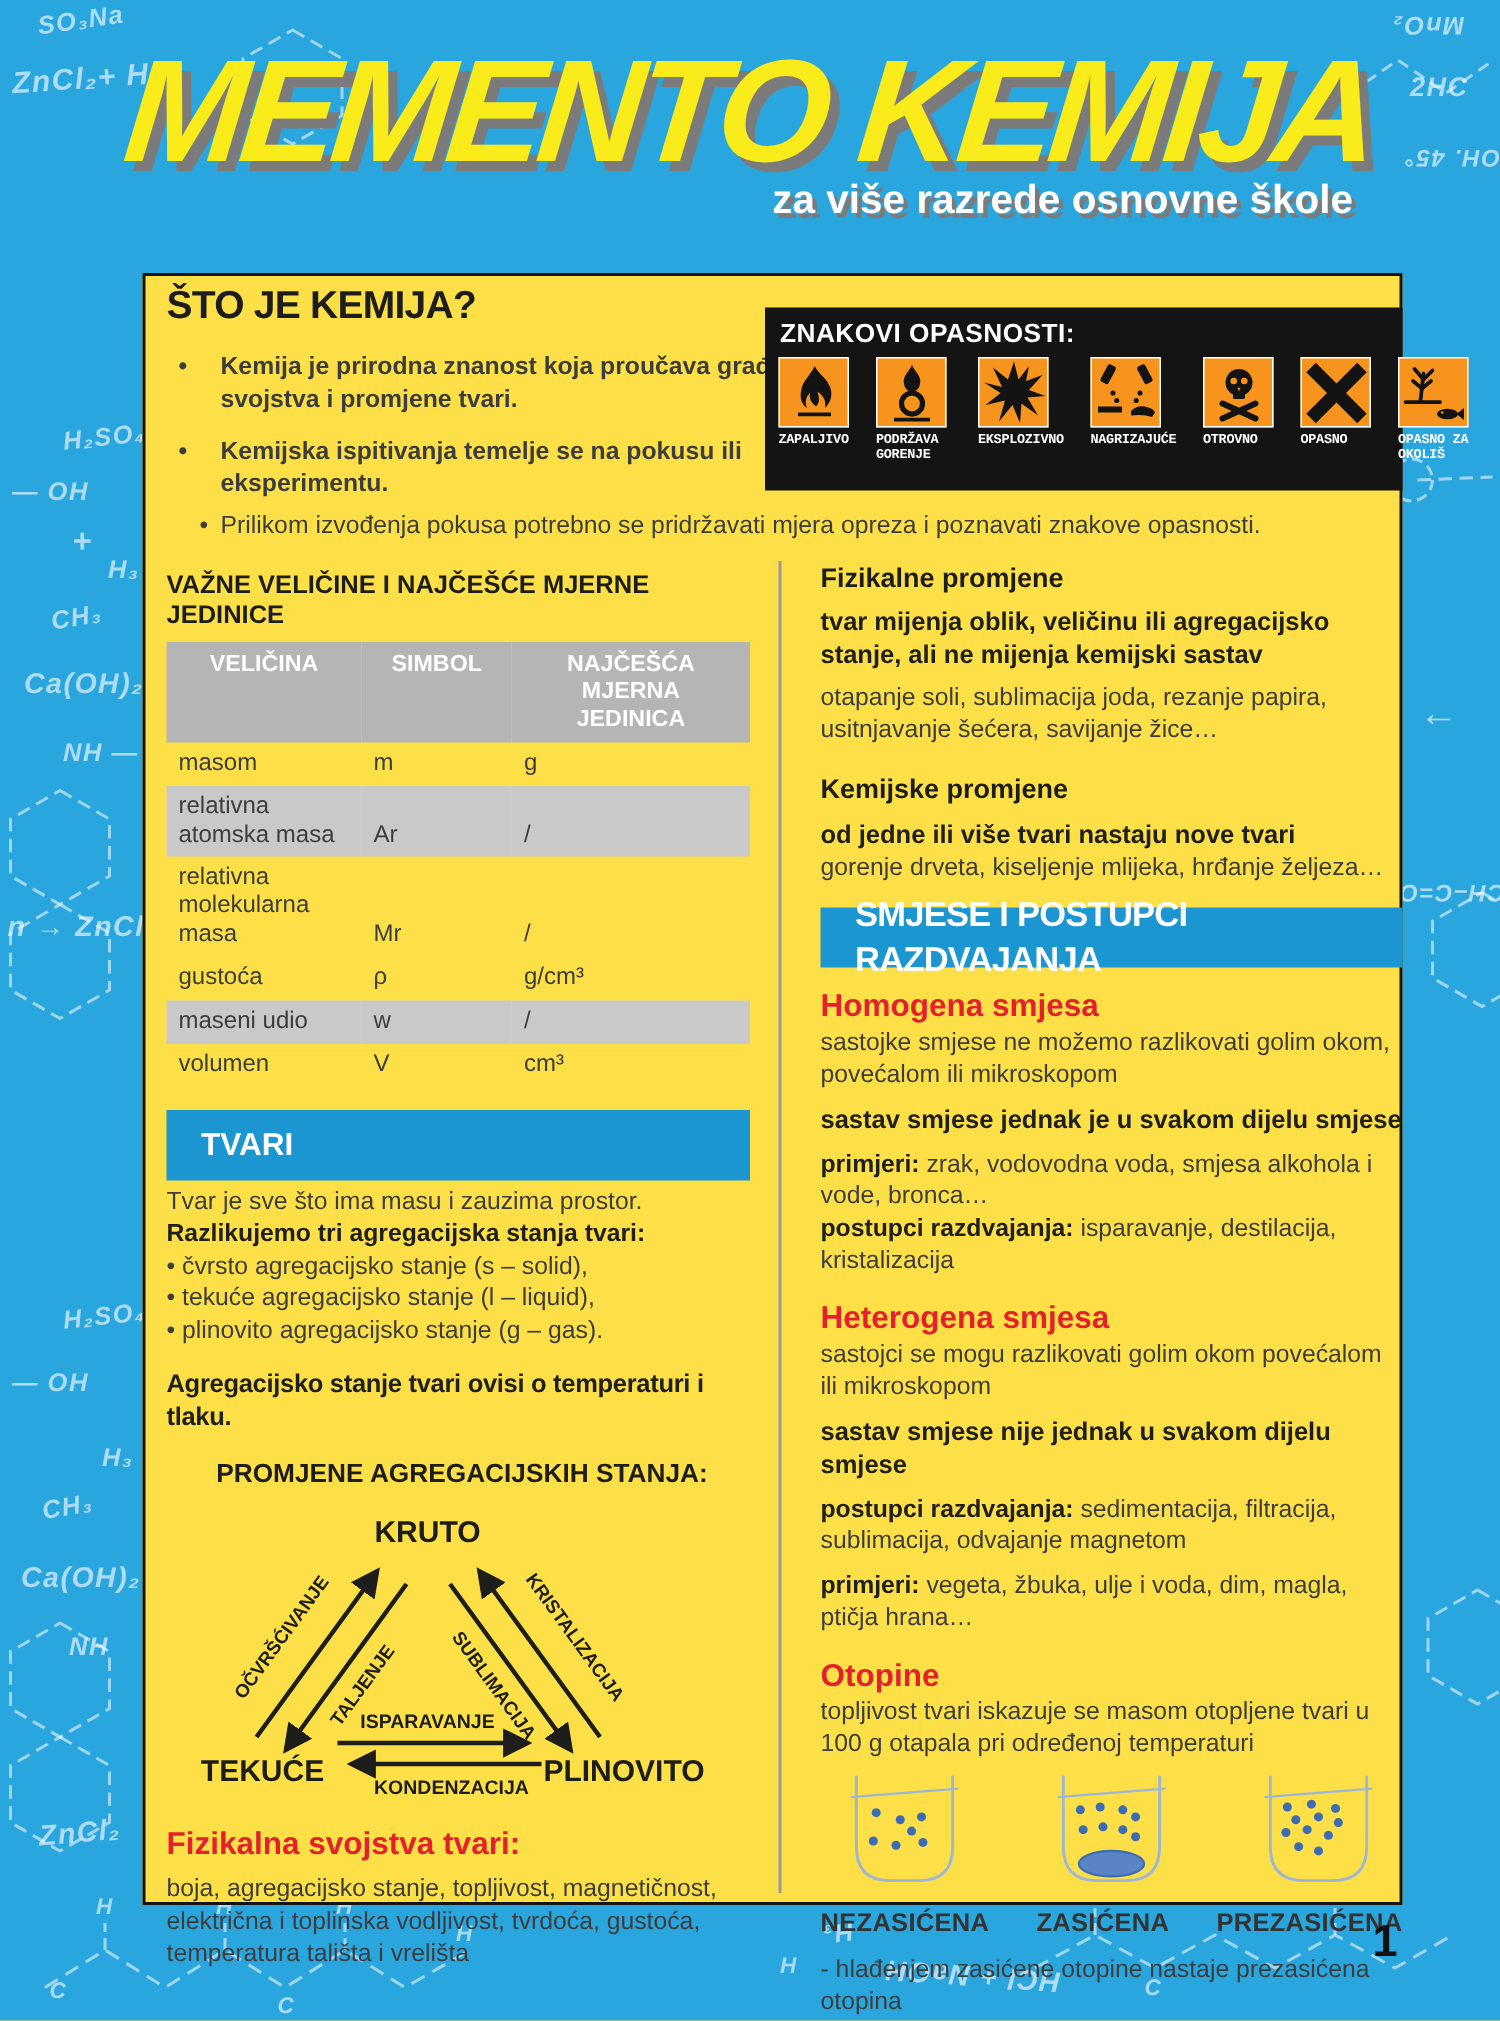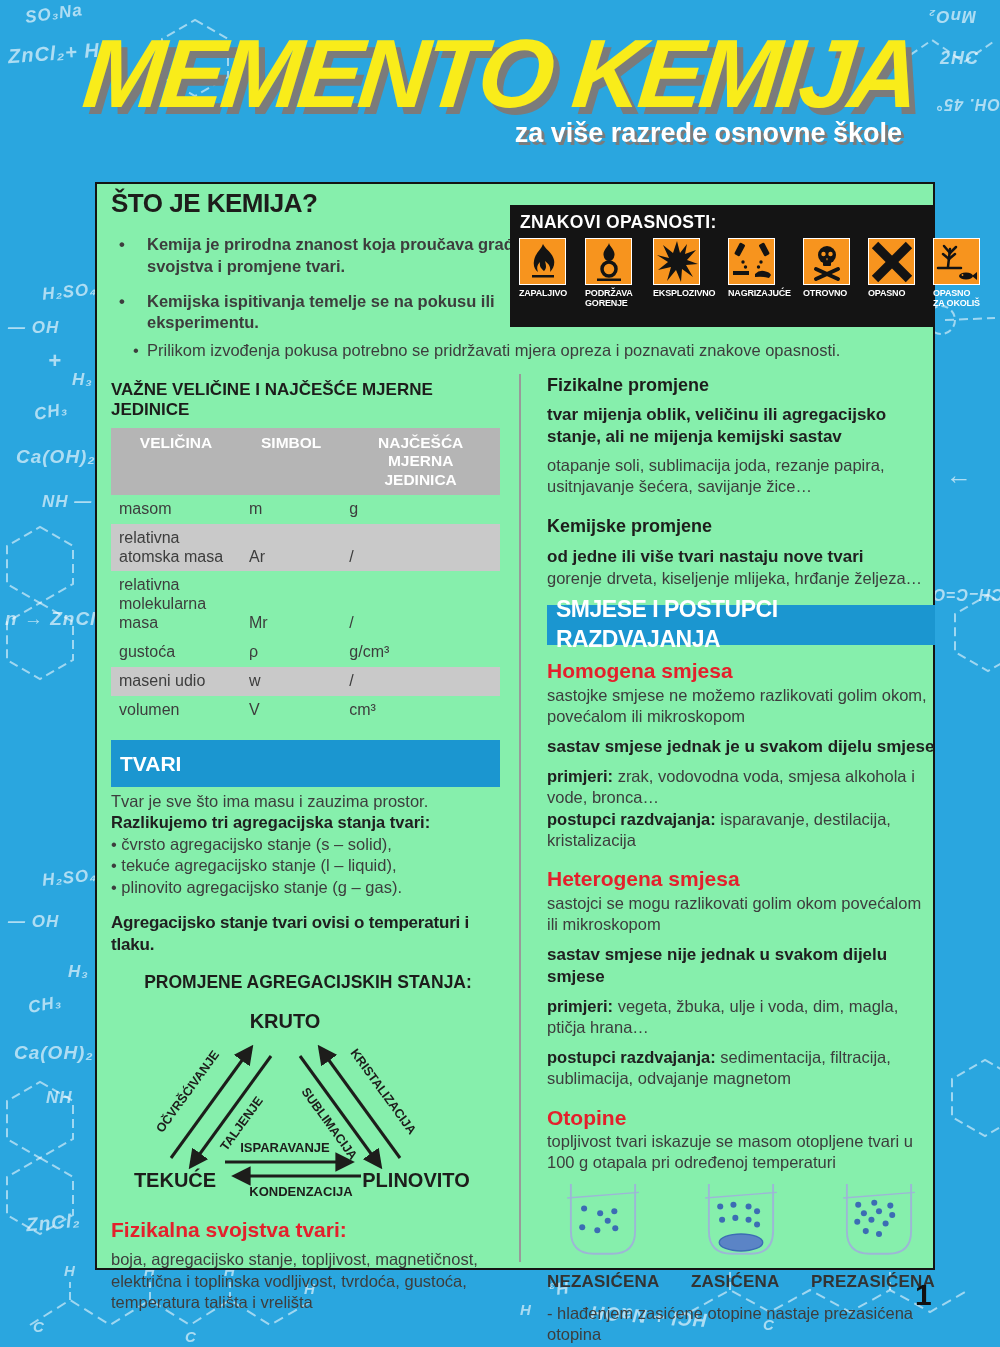--- a/index.html
+++ b/index.html
@@ -22,21 +22,21 @@
     color:#f9ec1a;text-shadow:7px 7px 0 #7b7b7b;
     transform:skewX(-6deg);white-space:nowrap;
   }
   .sub-title{
     position:absolute;right:98px;top:118px;
     font-size:27px;font-weight:bold;color:#ffffff;text-shadow:3px 3px 0 #7b7b7b;
   }
   
   .card{
     position:absolute;left:95px;top:182px;width:840px;height:1088px;
-    background:#86efac;border:2px solid #141414;box-sizing:border-box;
+    background:#fde047;border:2px solid #141414;box-sizing:border-box;
   }
   .card *{box-sizing:border-box;}
   h1.what{position:absolute;left:14px;top:4px;margin:0;font-size:26px;color:#1d1d1b;letter-spacing:-.5px;}
   ul.intro-bullets{position:absolute;left:14px;top:50px;width:420px;margin:0;padding:0;list-style:none;}
   ul.intro-bullets li{
     position:relative;padding-left:36px;margin-bottom:13px;
     font-size:16.5px;line-height:1.32;color:#3d3d3d;font-weight:bold;
   }
   ul.intro-bullets li:before{content:"•";position:absolute;left:8px;color:#3d3d3d;}
   .bullet-wide{
@@ -51,21 +51,21 @@
   table.qt th{
     background:#b5b5b5;color:#ffffff;text-align:center;font-size:15.5px;
     padding:6px 20px;line-height:1.18;vertical-align:top;
   }
   table.qt td{font-size:16px;color:#3d3d3d;padding:5px 8px;line-height:1.18;vertical-align:bottom;}
   table.qt tr.gray td{background:#c9c9c9;}
   table.qt col.c1{width:130px;}  table.qt col.c2{width:92px;}
   
   .banner{
     background:#1b96d0;color:#ffffff;font-weight:bold;
-    display:flex;align-items:center;padding-left:9px;
+    display:flex;align-items:center;padding-left:23px;
   }
   .banner.tvari{position:absolute;left:14px;top:556px;width:389px;height:47px;font-size:21px;}
   .banner.smjese{width:388px;height:40px;font-size:23px;margin:16px 0 0 0;letter-spacing:-.5px;}
   
   .subst{position:absolute;left:14px;top:598px;width:394px;color:#3d3d3d;font-size:16.5px;line-height:1.3;}
   .subst p{margin:0;}
   .subst .lead{margin-top:9px;}
   .subst .boldln{font-weight:bold;color:#202020;}
   .subst ul{margin:0;padding:0;list-style:none;}
   .subst .depends{margin-top:14px;font-size:17px;font-weight:bold;color:#202020;letter-spacing:-.2px;}
@@ -73,21 +73,21 @@
   .diagram-svg{display:block;margin:2px auto 0 auto;}
   .red-h{font-size:21px;font-weight:bold;color:#e4202c;margin:0;}
   .props-h{margin-top:10px !important;}
   .props-t{margin-top:6px !important;}
   
   .hazard{
     position:absolute;left:413px;top:21px;width:425px;height:122px;
     background:#141414;padding:5px 9px;
   }
   .hazard .hz-title{color:#ffffff;font-size:17.5px;font-weight:bold;margin:2px 0 5px 1px;letter-spacing:.3px;}
-  .hz-row{display:flex;gap:18px;}
+  .hz-row{display:flex;gap:18px;font-family:Liberation Mono, monospace;}
   .hz-item{width:57px;}
   .hz-sq{
     width:47px;height:47px;background:#f7941e;border:1px solid #ffffff;
     display:flex;align-items:center;justify-content:center;
   }
   .hz-label{
     color:#ffffff;font-size:9px;font-weight:bold;margin-top:3px;line-height:1.15;
     white-space:nowrap;letter-spacing:-.2px;
   }
   .hz-label.wrap{white-space:normal;width:50px;}
@@ -390,22 +390,22 @@
 
     <p class="red-h gap12">Homogena smjesa</p>
     <p>sastojke smjese ne možemo razlikovati golim okom, povećalom ili mikroskopom</p>
     <p class="bold-p gap8">sastav smjese jednak je u svakom dijelu smjese</p>
     <p class="gap8"><b class="lbl">primjeri:</b> <span>zrak, vodovodna voda, smjesa alkohola i vode, bronca…</span></p>
     <p><b class="lbl">postupci razdvajanja:</b> <span>isparavanje, destilacija, kristalizacija</span></p>
 
     <p class="red-h gap14">Heterogena smjesa</p>
     <p>sastojci se mogu razlikovati golim okom povećalom ili mikroskopom</p>
     <p class="bold-p gap8">sastav smjese nije jednak u svakom dijelu smjese</p>
+    <p class="gap8"><b class="lbl">postupci razdvajanja:</b> <span>sedimentacija, filtracija, sublimacija, odvajanje magnetom</span></p>
     <p class="gap8"><b class="lbl">primjeri:</b> <span>vegeta, žbuka, ulje i voda, dim, magla, ptičja hrana…</span></p>
-    <p class="gap8"><b class="lbl">postupci razdvajanja:</b> <span>sedimentacija, filtracija, sublimacija, odvajanje magnetom</span></p>
 
     <p class="red-h gap14">Otopine</p>
     <p>topljivost tvari iskazuje se masom otopljene tvari u 100 g otapala pri određenoj temperaturi</p>
 
     <div class="beakers">
       <svg width="100" height="85" viewBox="0 0 100 90">
         <path d="M16,2 L16,52 Q16,76 40,76 L60,76 Q84,76 84,52 L84,2" fill="none" stroke="#9db6d6" stroke-width="2"></path>
         <line x1="12" y1="17" x2="88" y2="11" stroke="#9db6d6" stroke-width="1.5"></line>
         <g fill="#3c6cb4">
           <circle cx="30" cy="28" r="3.2"></circle>

